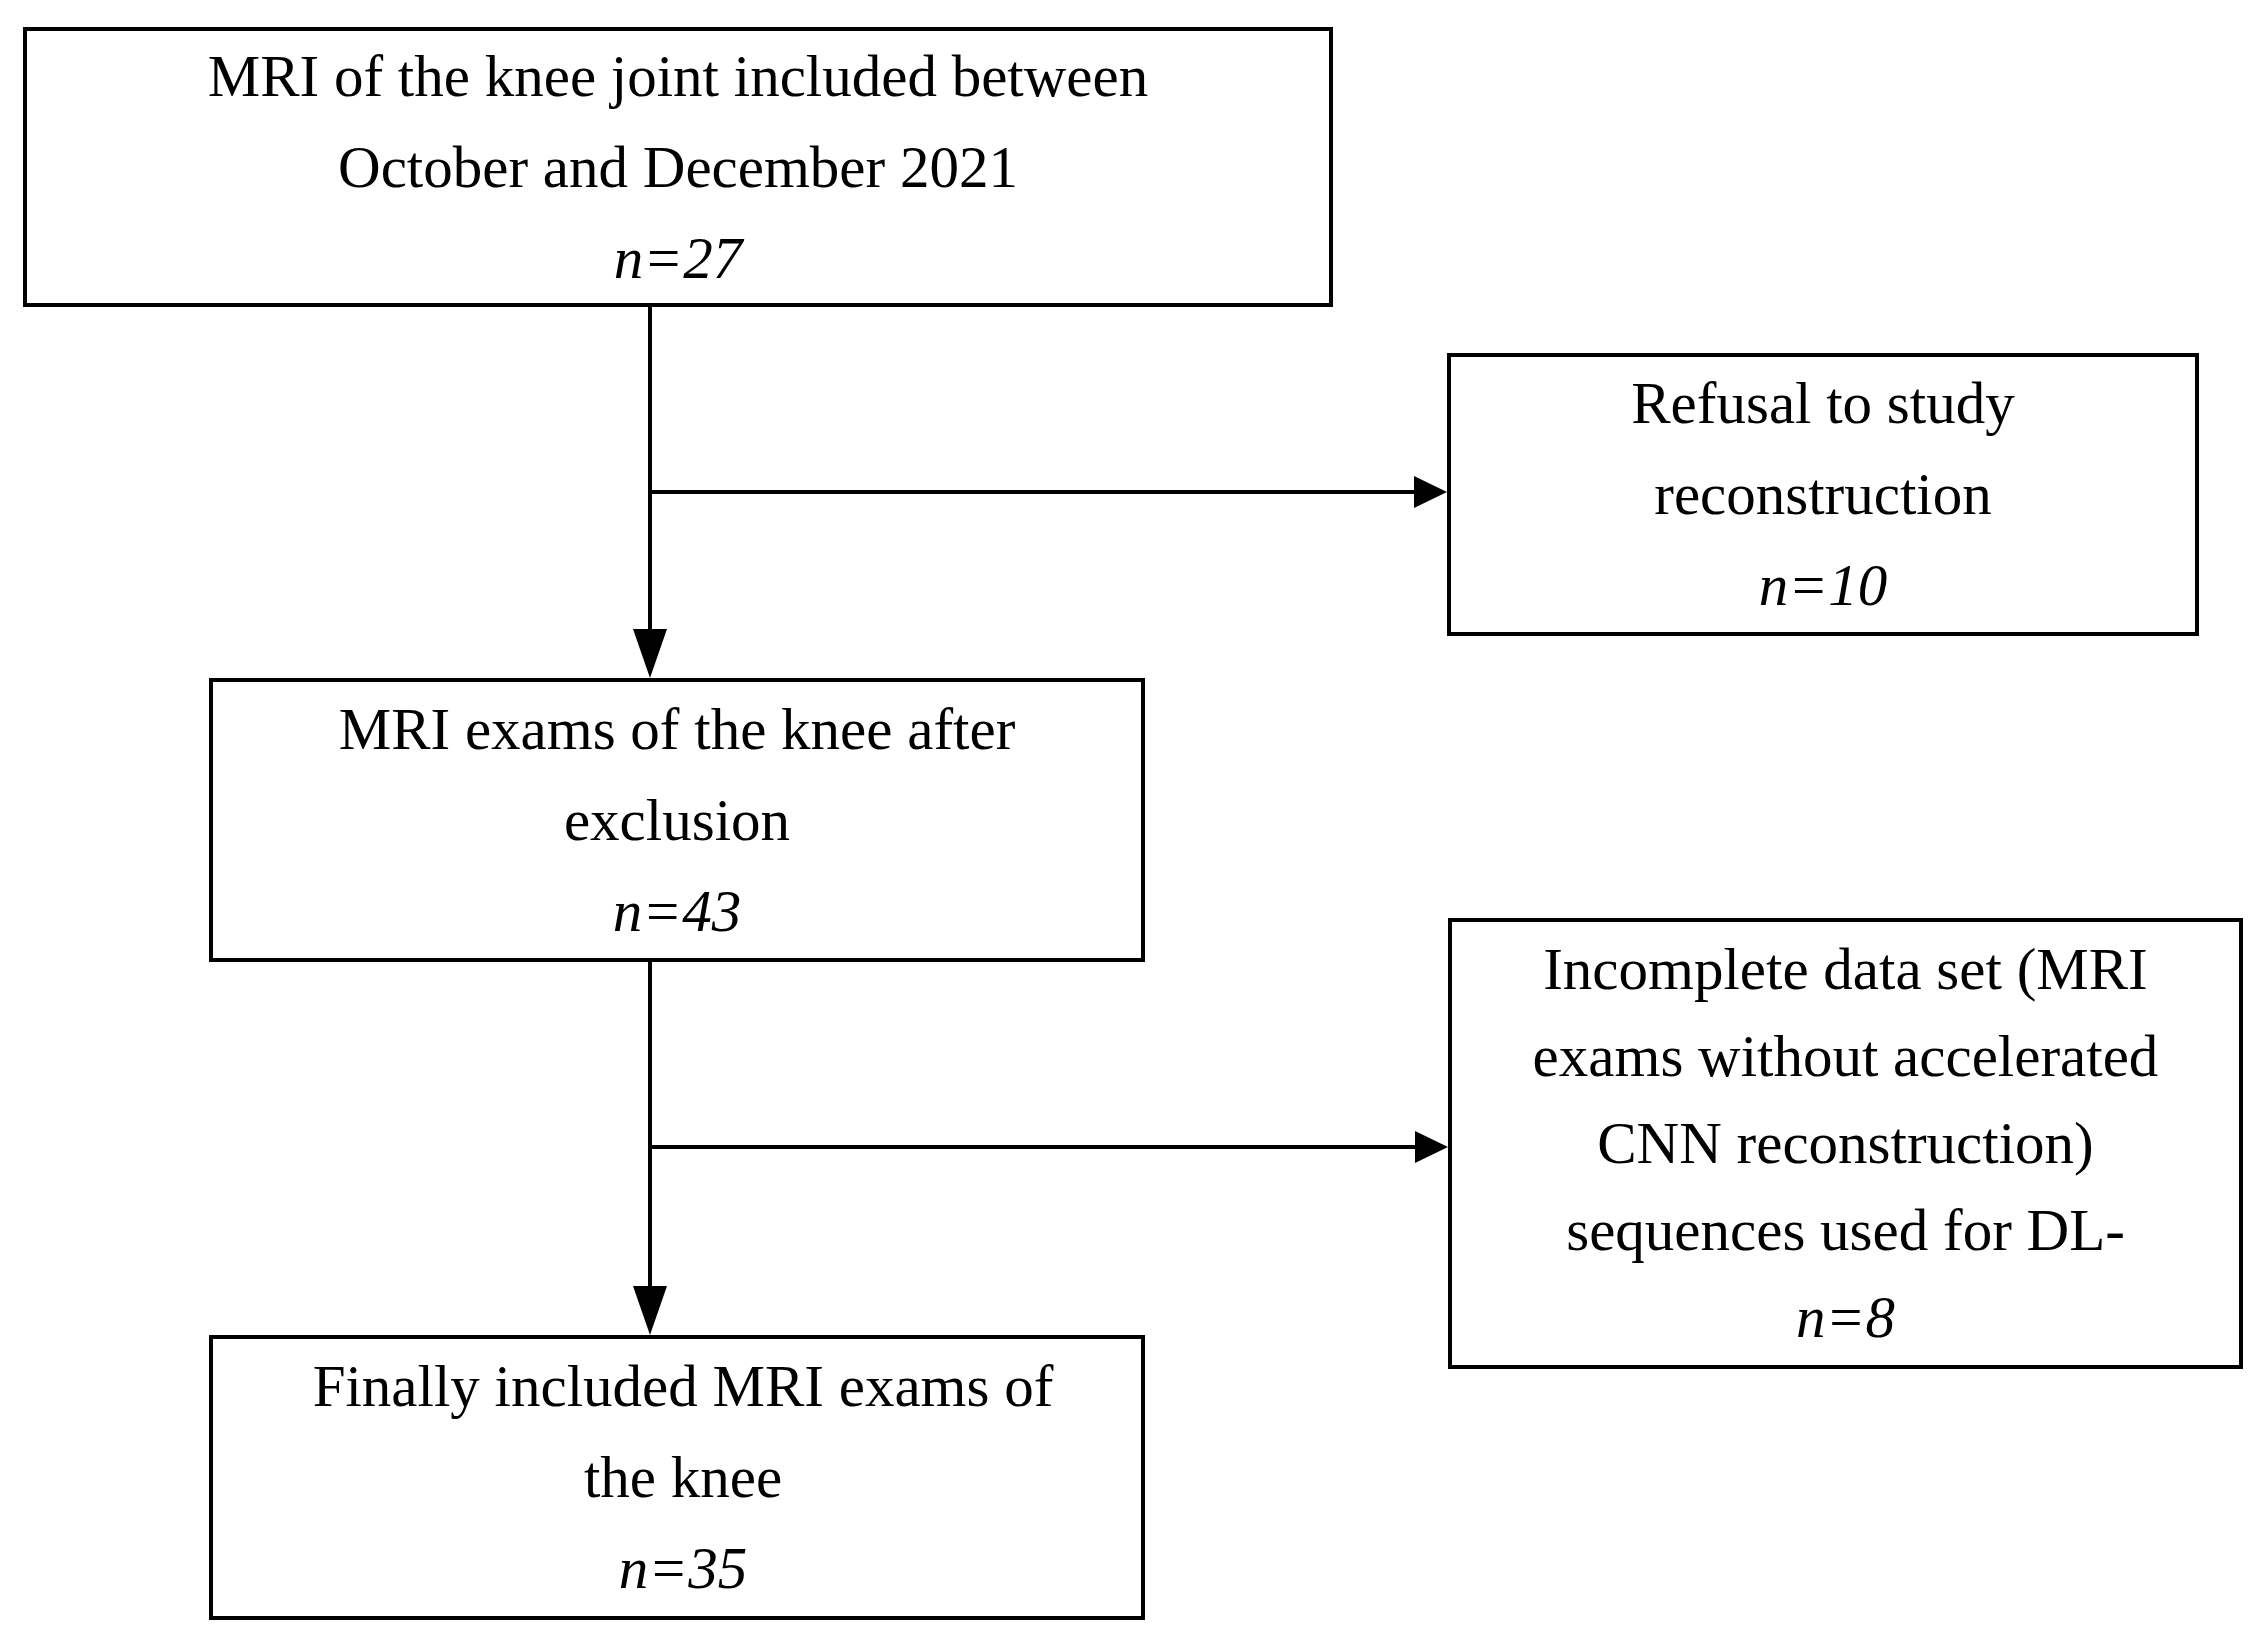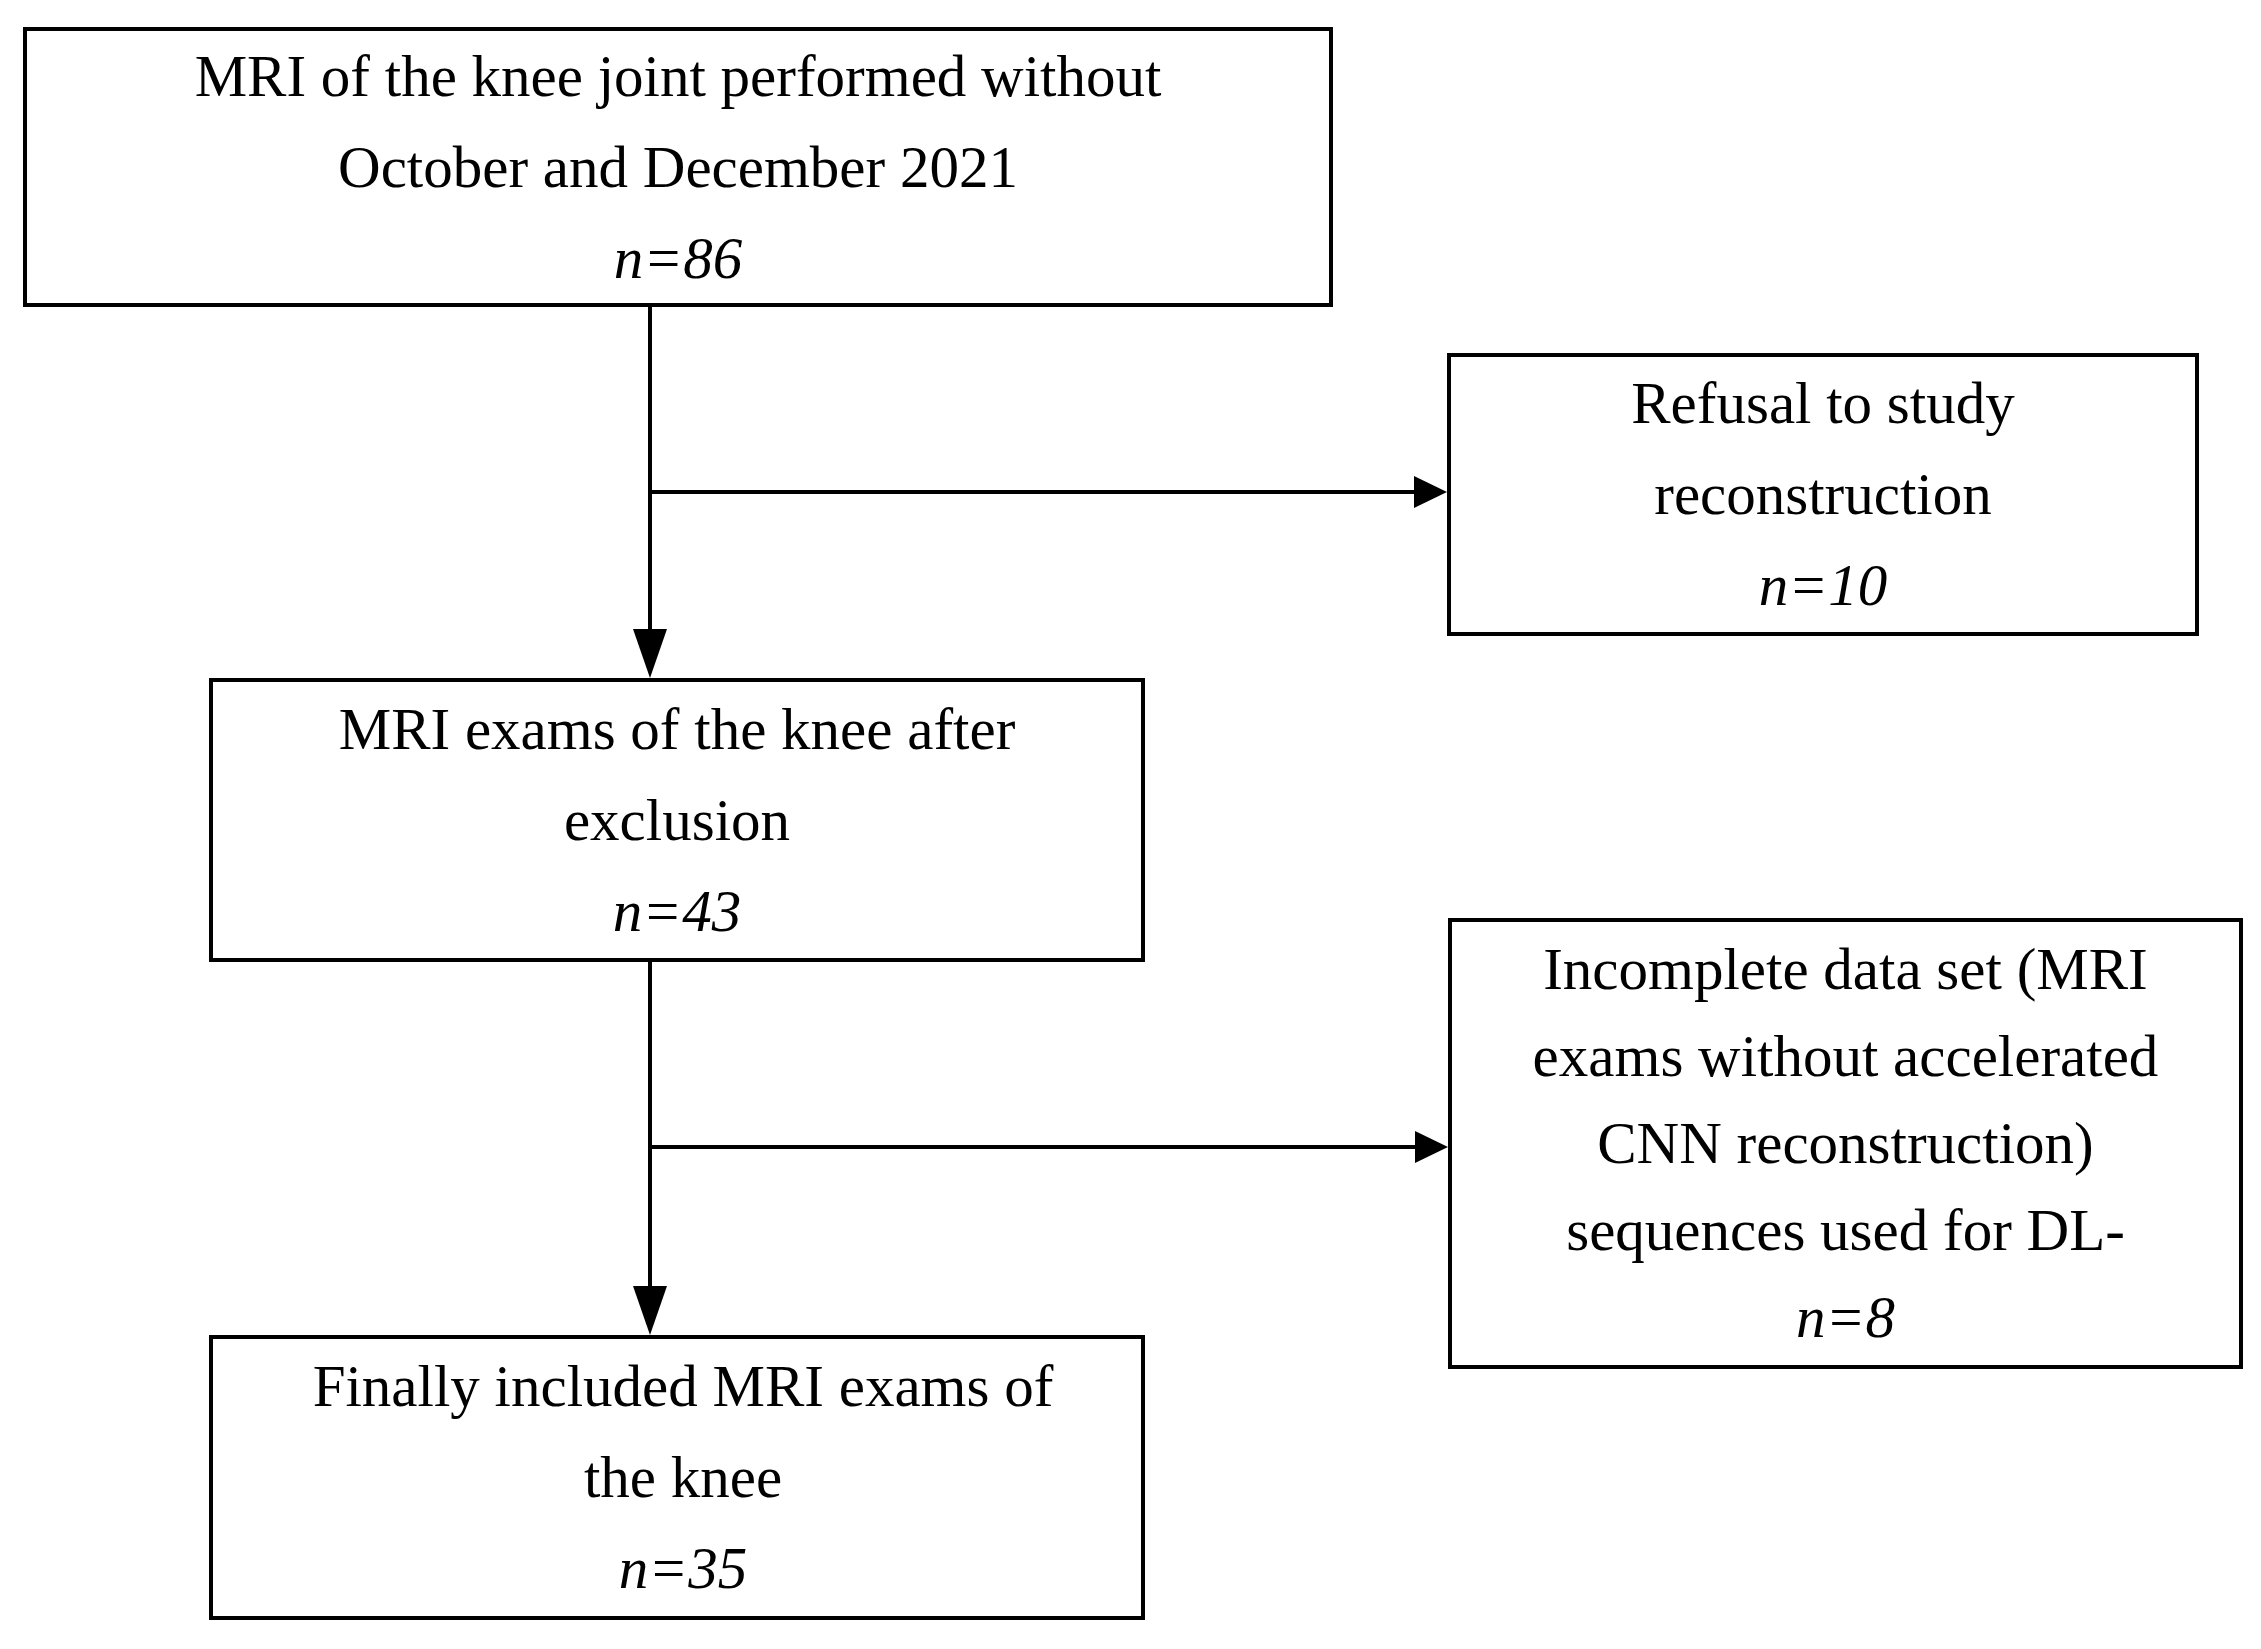--- a/index.html
+++ b/index.html
@@ -72,23 +72,23 @@
   #arrowhead-d2 { left: 633px; top: 1286px; }
   #connector-h2 { left: 651px; top: 1145px; width: 765px; height: 4.4px; }
   #arrowhead-r2 { left: 1415px; top: 1131px; }
 </style>
 </head>
 <body>
 
 <div id="canvas">
 
   <div class="box" id="box-enrollment">
-    <div class="line">MRI of the knee joint performed without</div>
+    <div class="line">MRI of the knee joint included between</div>
     <div class="line">October and December 2021</div>
-    <div class="line n">n=86</div>
+    <div class="line n">n=27</div>
   </div>
 
   <div class="box" id="box-refusal">
     <div class="line">Refusal to study</div>
     <div class="line">reconstruction</div>
     <div class="line n">n=10</div>
   </div>
 
   <div class="box" id="box-after-exclusion">
     <div class="line">MRI exams of the knee after</div>

